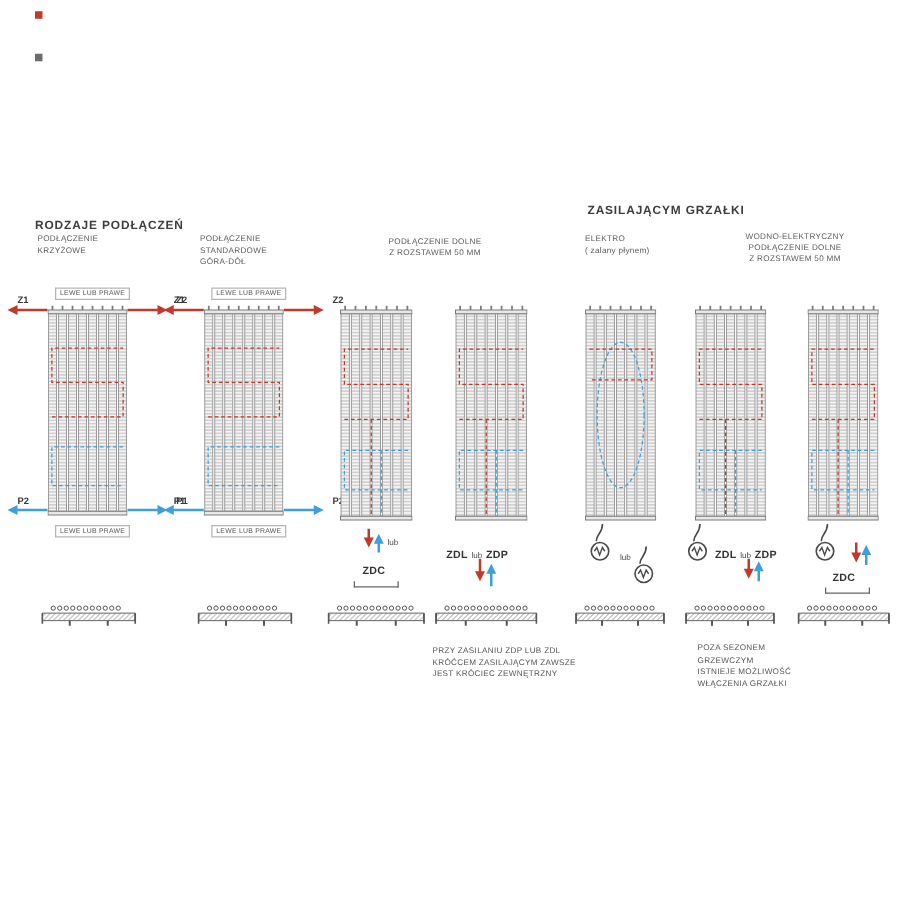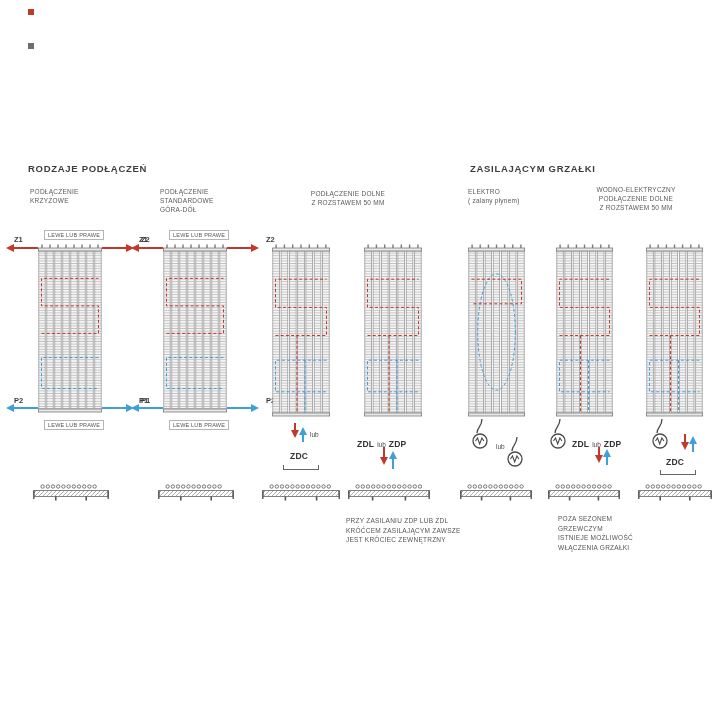--- a/index.html
+++ b/index.html
@@ -41,21 +41,21 @@
       </pattern>
       <pattern id="dhatchP" width="4" height="4" patternUnits="userSpaceOnUse">
         <path d="M0 4 L4 0" stroke="#8a8a8a" stroke-width="0.7"></path>
       </pattern>
     </defs>
   </svg>
 
   <div class="mark" style="left:28px;top:9px;background:#c0392b"></div>
   <div class="mark" style="left:28px;top:43px;background:#6d6d6d"></div>
 
-  <div class="abs sec-title" style="left:28px;top:163px">RODZAJE PODŁĄCZEŃ</div>
+  <div class="abs sec-title" style="left:28px;top:175px">RODZAJE PODŁĄCZEŃ</div>
   <div class="abs sec-title" style="left:470px;top:163px">ZASILAJĄCYM GRZAŁKI</div>
 
   <div class="abs grp" style="left:30px;top:187px">PODŁĄCZENIE
 KRZYŻOWE</div>
   <div class="abs grp" style="left:160px;top:187px">PODŁĄCZENIE
 STANDARDOWE
 GÓRA-DÓŁ</div>
   <div class="abs grp center" style="left:288px;top:189px;width:120px">PODŁĄCZENIE DOLNE
 Z ROZSTAWEM 50 MM</div>
   <div class="abs grp" style="left:468px;top:187px">ELEKTRO

